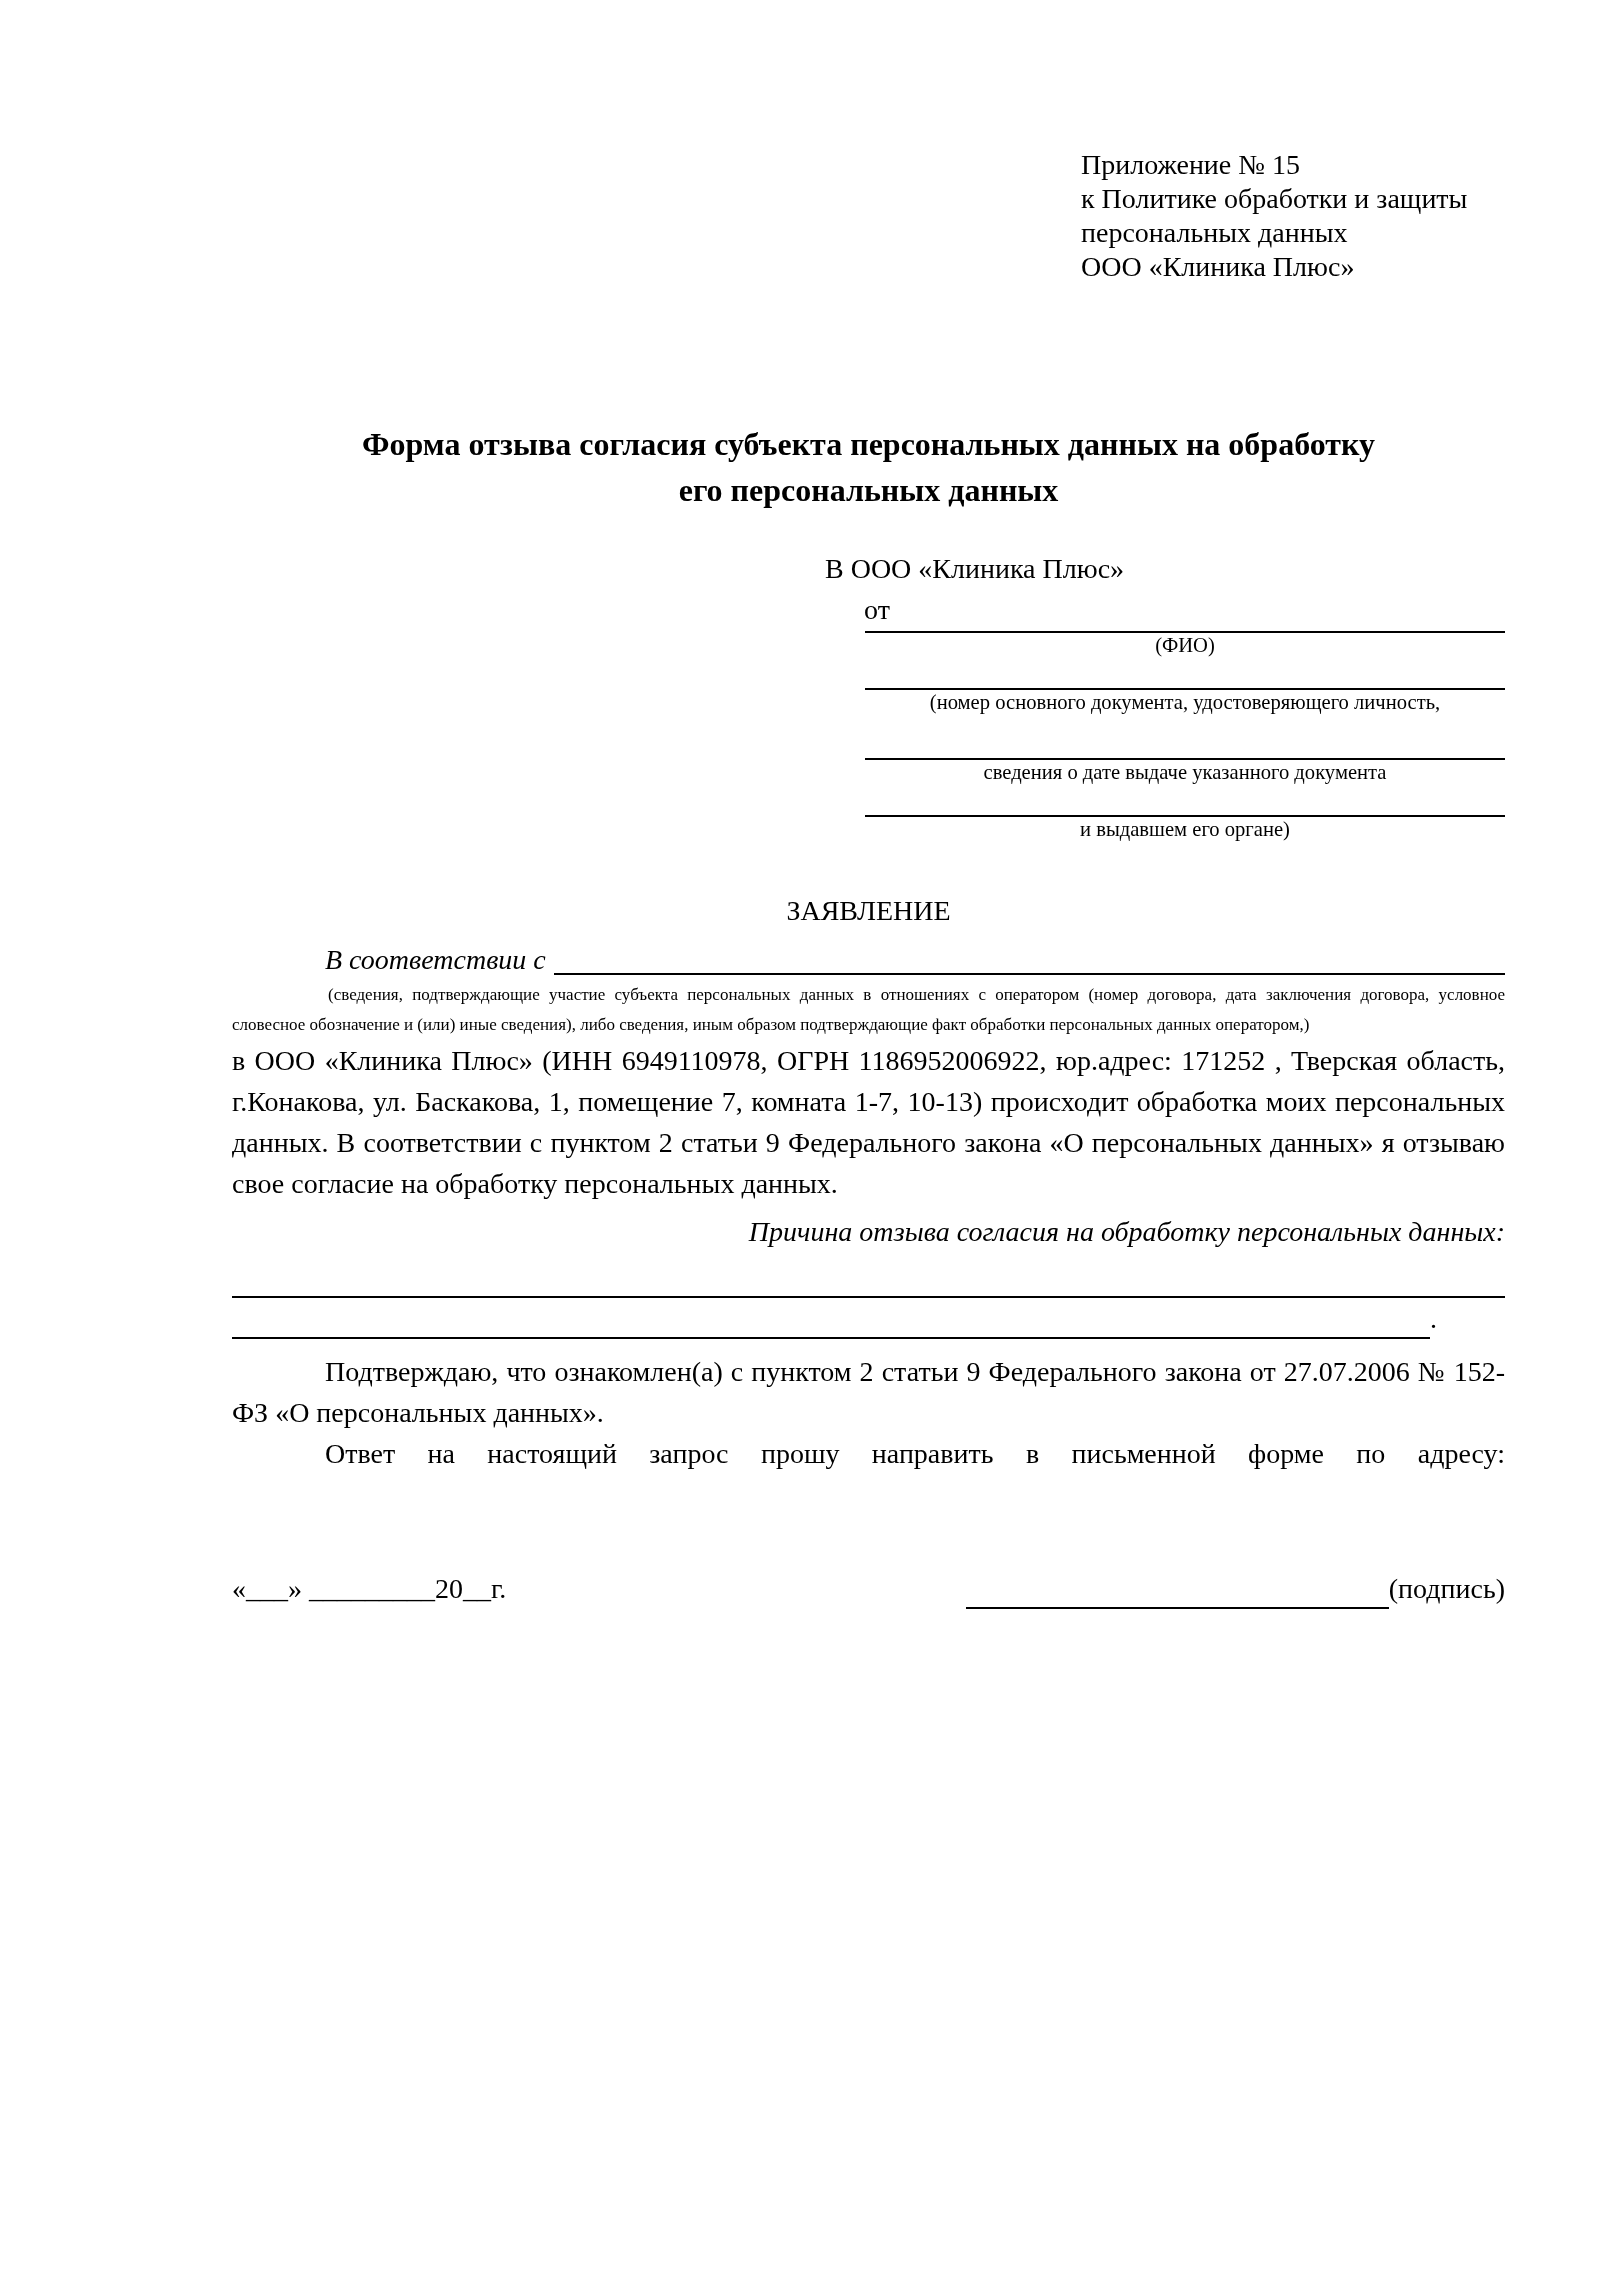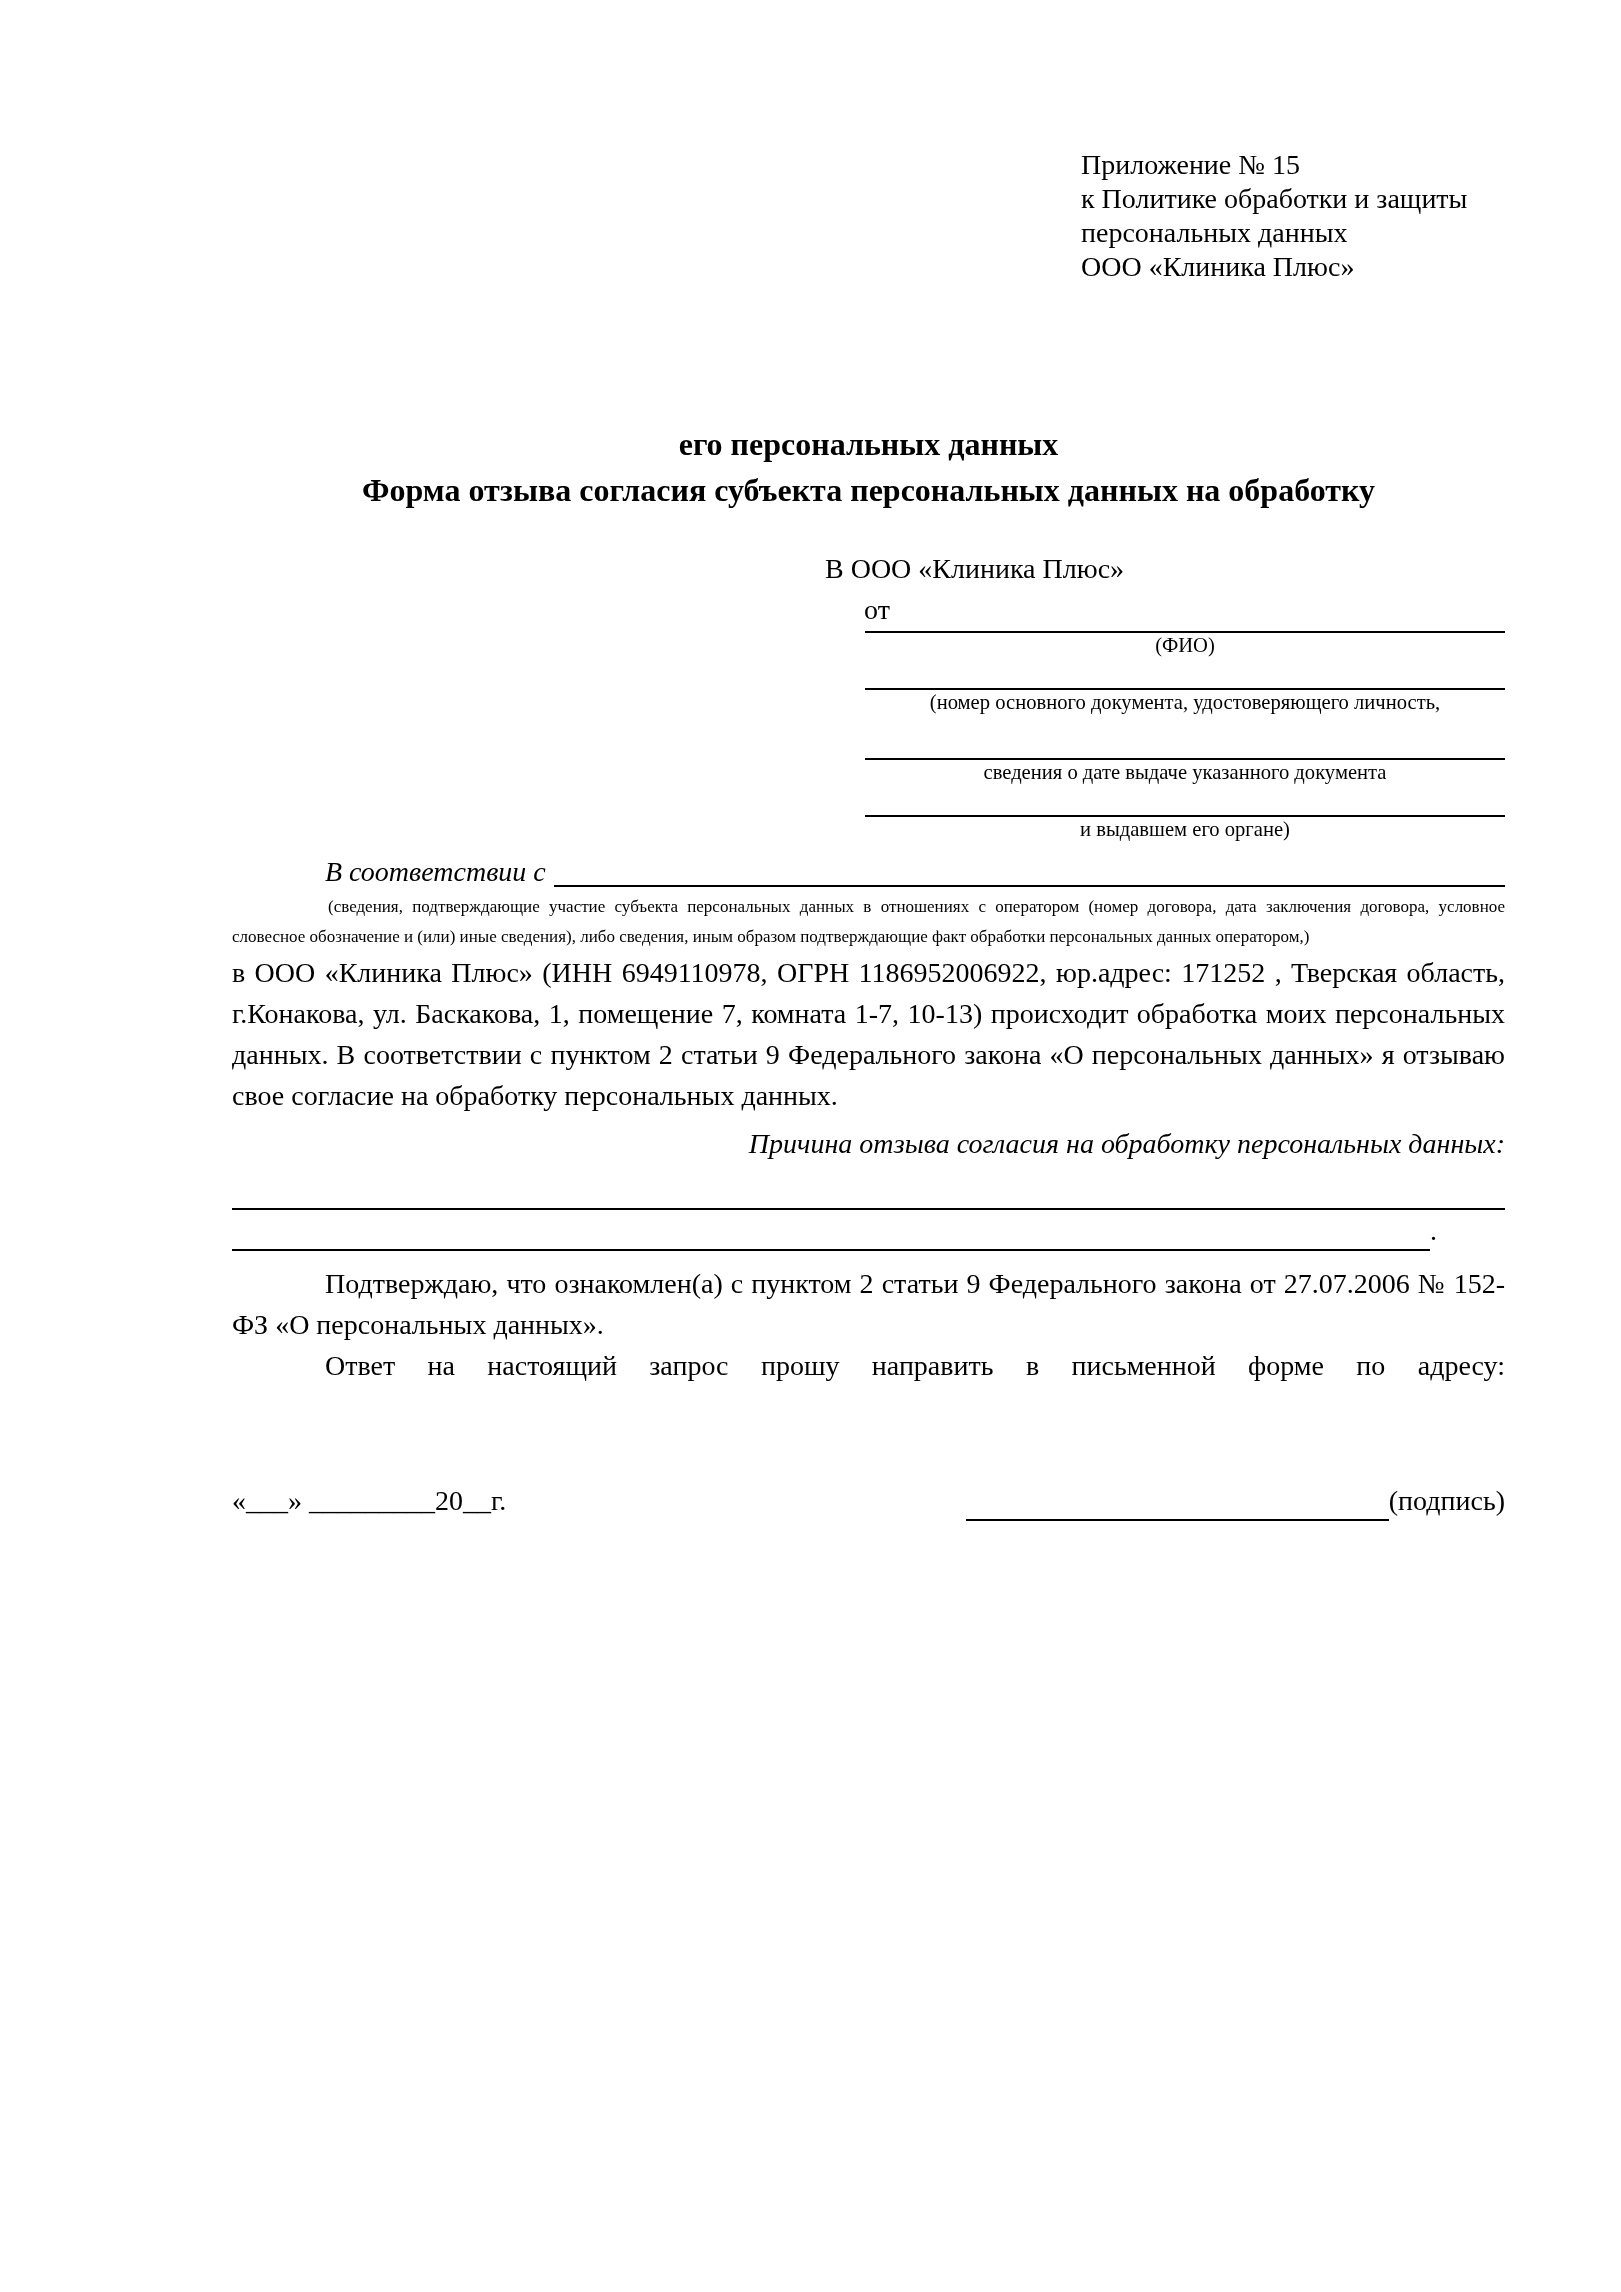--- a/index.html
+++ b/index.html
@@ -64,39 +64,40 @@
   <div class="content">
 
     <div class="header-block">
       <div>Приложение № 15</div>
       <div>к Политике обработки и защиты</div>
       <div>персональных данных</div>
       <div>ООО «Клиника Плюс»</div>
     </div>
 
     <div class="doc-title">
+      <div>Форма отзыва согласия субъекта персональных данных на обработку</div>
       <div>его персональных данных</div>
-      <div>Форма отзыва согласия субъекта персональных данных на обработку</div>
     </div>
 
     <div class="recipient">
       <div class="rcp-to">В ООО «Клиника Плюс»</div>
       <div class="rcp-from">от</div>
       <div class="fields">
         <div class="field-line fl-1"></div>
         <div class="field-caption">(ФИО)</div>
         <div class="field-line fl-2"></div>
         <div class="field-caption">(номер основного документа, удостоверяющего личность,</div>
         <div class="field-line fl-3"></div>
         <div class="field-caption">сведения о дате выдаче указанного документа</div>
         <div class="field-line fl-4"></div>
         <div class="field-caption">и выдавшем его органе)</div>
       </div>
     </div>
 
+    <div class="statement-heading">ЗАЯВЛЕНИЕ</div>
 
     <div class="flex-line intro-line">
       <span class="indent"></span>
       <span>В соответствии с</span>
       <span class="fill-blank"></span>
     </div>
 
     <p class="fine-print">(сведения, подтверждающие участие субъекта персональных данных в отношениях с оператором (номер договора, дата заключения договора, условное словесное обозначение и (или) иные сведения), либо сведения, иным образом подтверждающие факт обработки персональных данных оператором,)</p>
 
     <p class="body-par">в ООО «Клиника Плюс» (ИНН 6949110978, ОГРН 1186952006922, юр.адрес: 171252 , Тверская область, г.Конакова, ул. Баскакова, 1, помещение 7, комната 1-7, 10-13) происходит обработка моих персональных данных. В соответствии с пунктом 2 статьи 9 Федерального закона «О персональных данных» я отзываю свое согласие на обработку персональных данных.</p>

